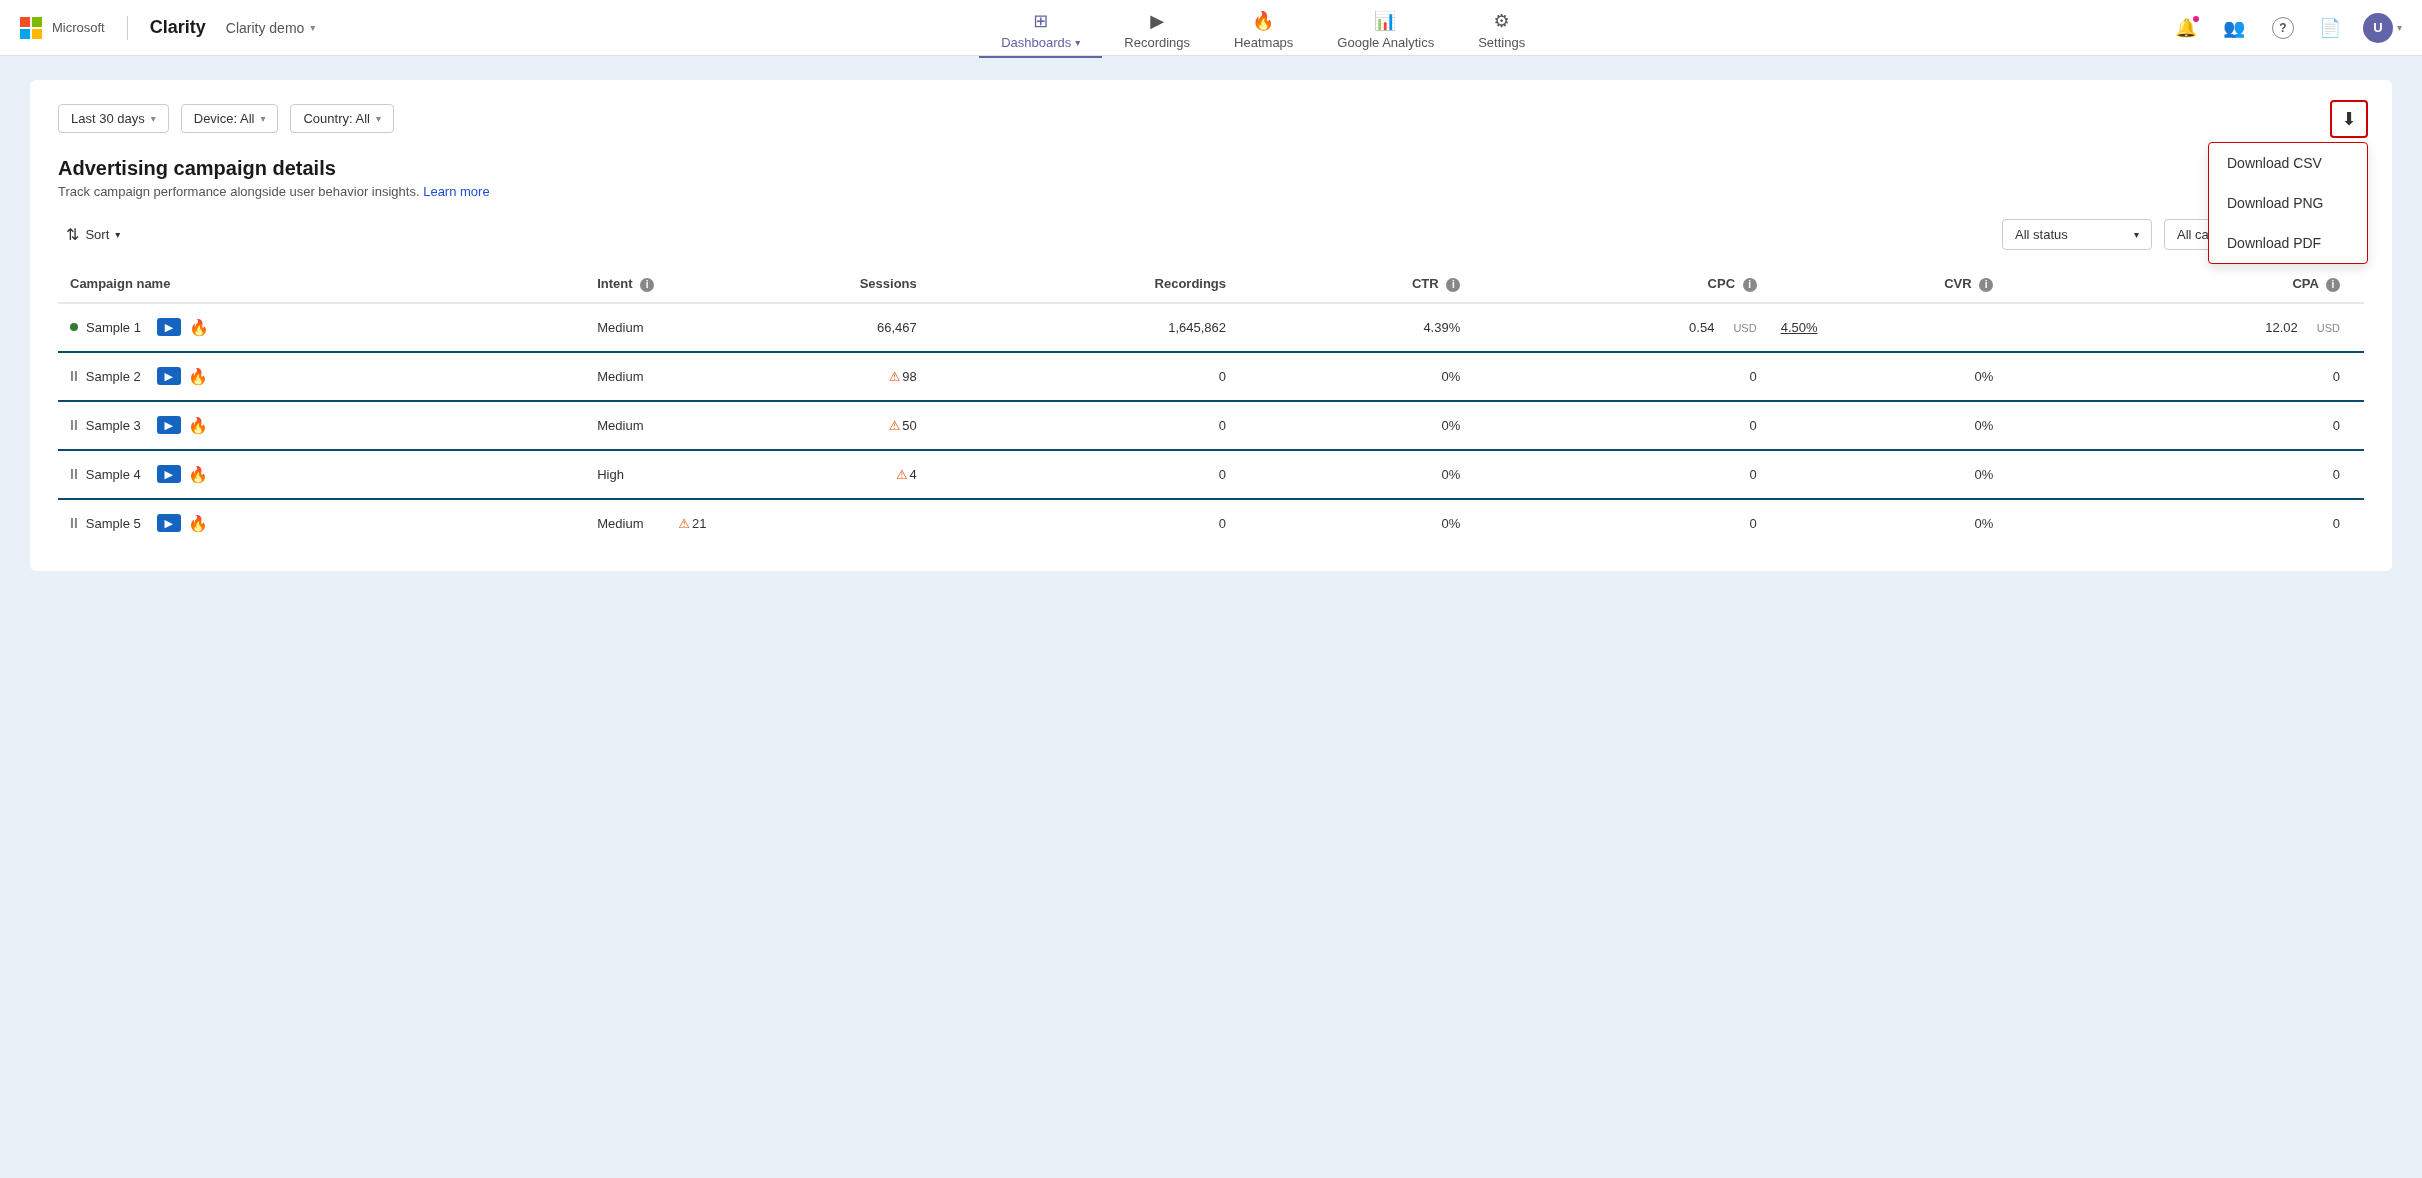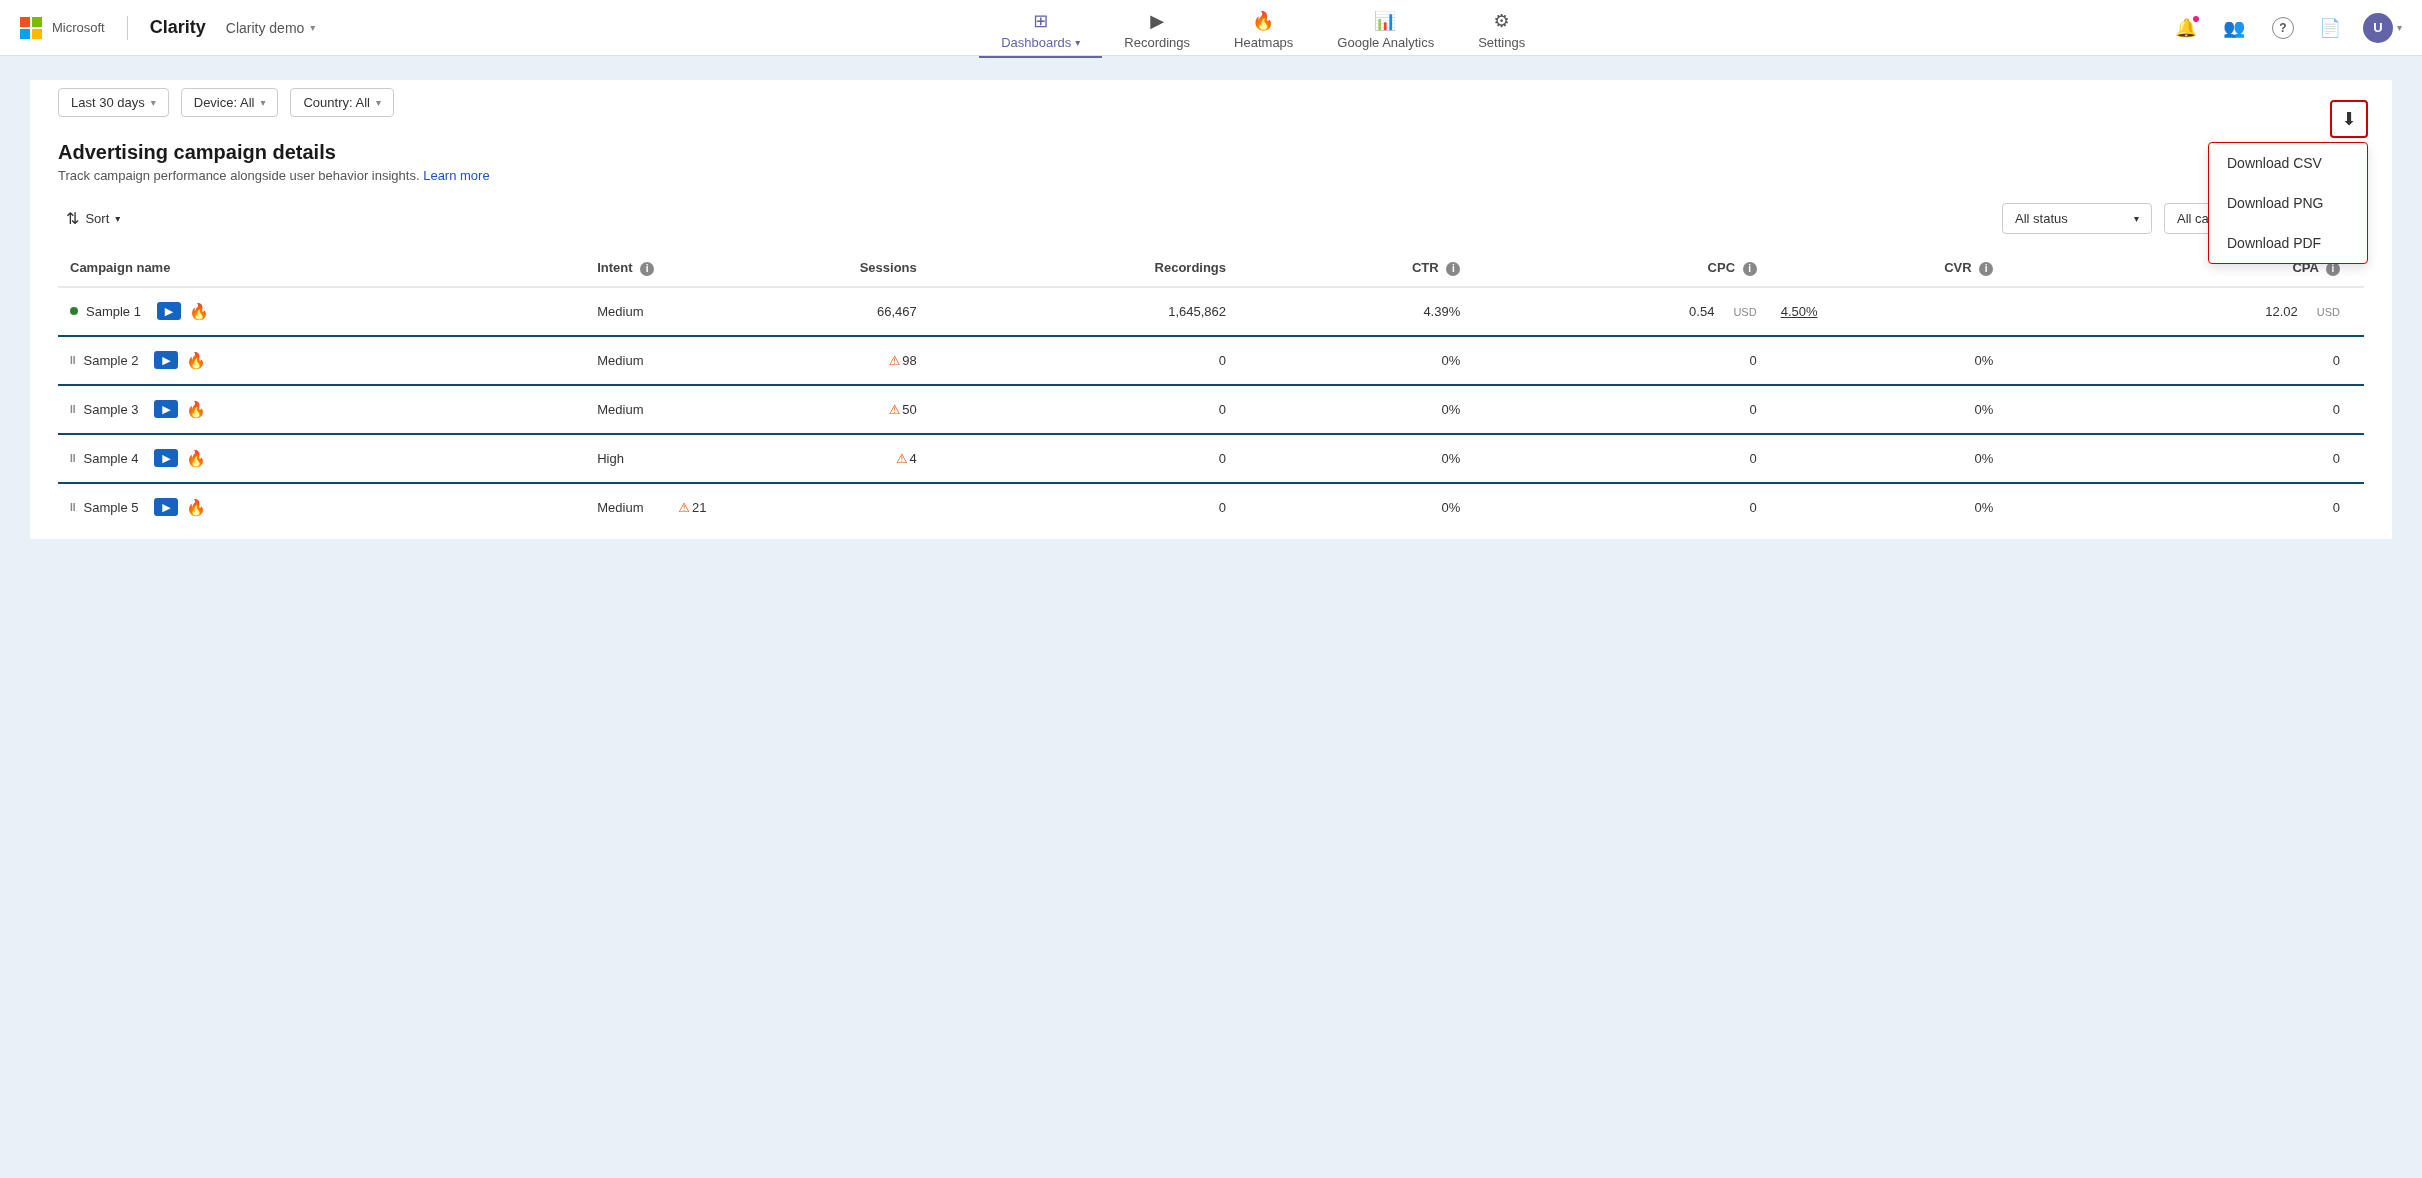--- a/index.html
+++ b/index.html
@@ -106,22 +106,22 @@
       display: flex; align-items: center; justify-content: center;
       color: #fff; font-size: 13px; font-weight: 600;
     }
 
     
     .main {
       padding: 24px 30px;
     }
     .content-card {
       background: #fff;
-      border-radius: 1px;
-      padding: 8px 28px;
+      border-radius: 6px;
+      padding: 24px 28px;
       position: relative;
     }
 
     
     .filter-bar {
       display: flex;
       align-items: center;
       gap: 12px;
       margin-bottom: 24px;
     }
@@ -237,21 +237,21 @@
     }
     .campaign-name-cell {
       display: flex; align-items: center; gap: 8px;
     }
     .status-dot {
       width: 8px; height: 8px; border-radius: 50%;
       background: #2e7d32;
       flex-shrink: 0;
     }
     .status-pause {
-      font-size: 10px; color: #888;
+      font-size: 14px; color: #888;
       font-weight: 700;
     }
     .icon-video {
       width: 24px; height: 18px;
       background: #1565c0;
       border-radius: 3px;
       display: inline-flex; align-items: center; justify-content: center;
       color: #fff; font-size: 11px;
     }
     .icon-fire {

